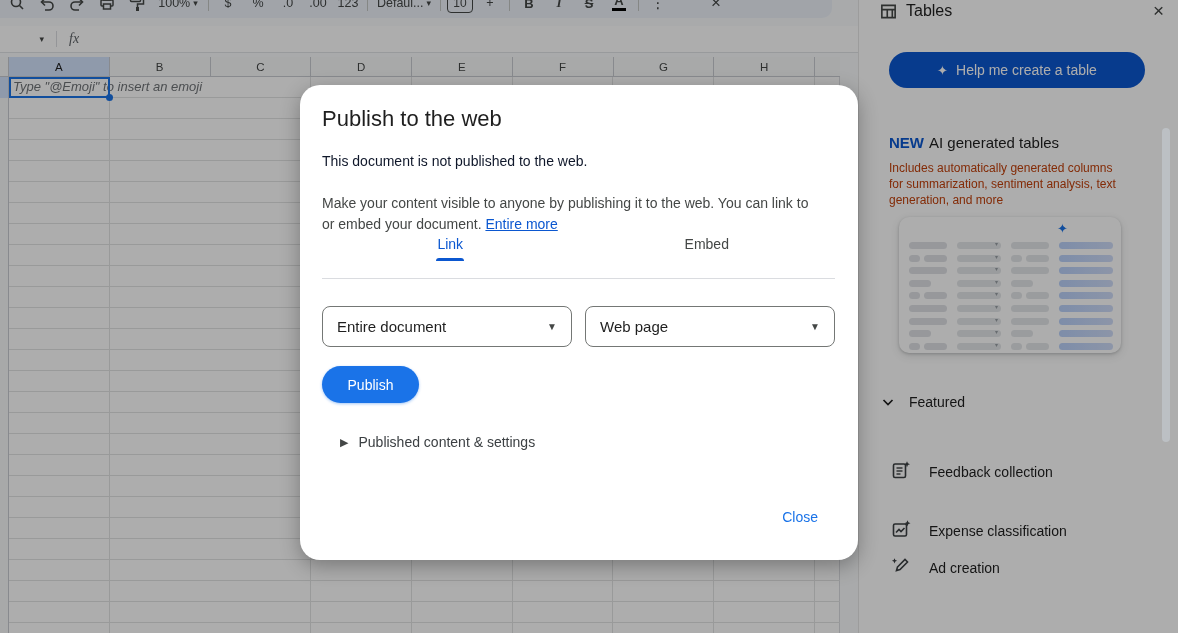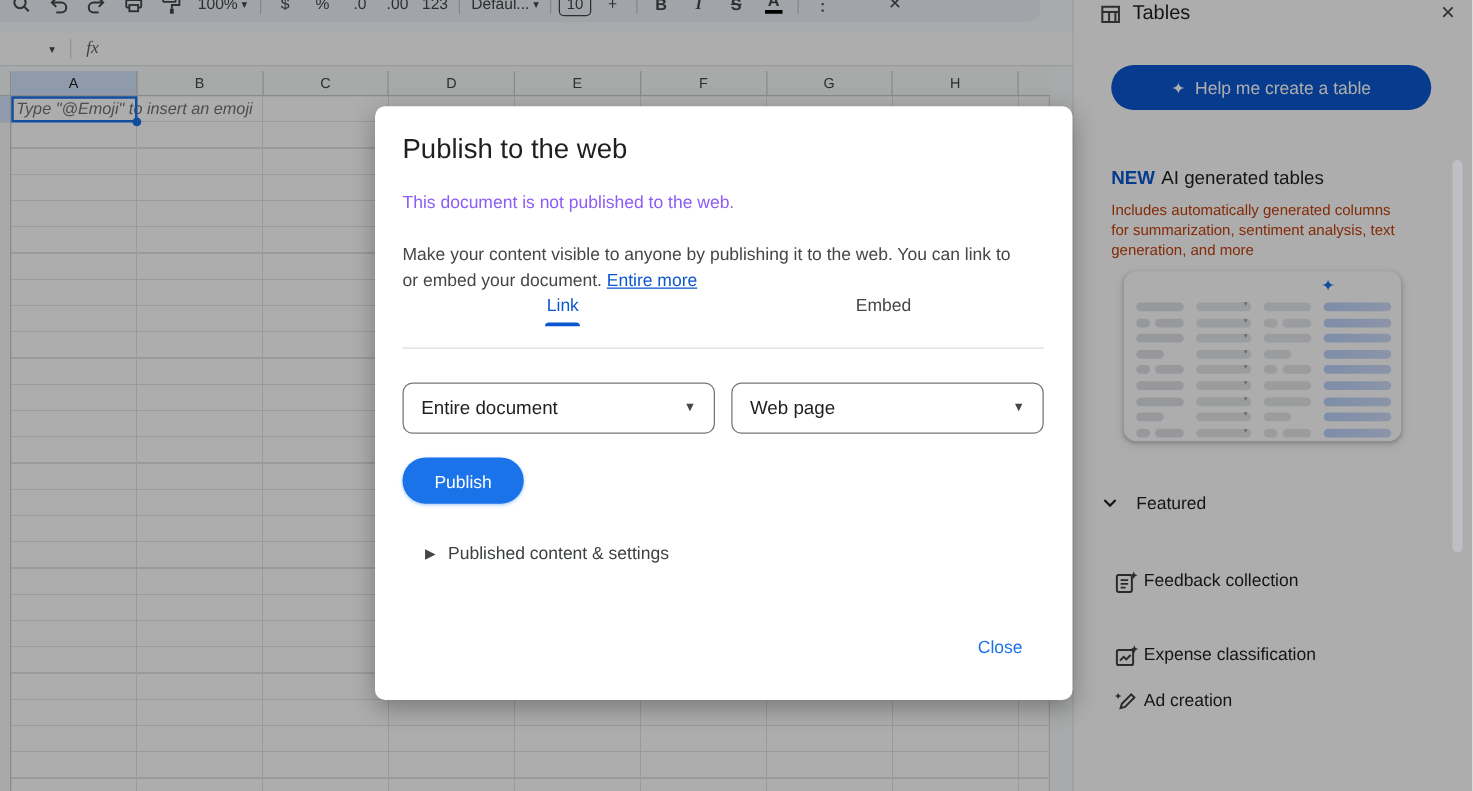--- a/index.html
+++ b/index.html
@@ -73,31 +73,31 @@
   .pc-spark { position:absolute; left:158px; top:4px; color:#1a73e8; font-size:13px; }
   .skel-rows { position:absolute; left:0; top:22px; width:100%; }
   .skel-row { position:relative; height:12.6px; }
   .sk { position:absolute; top:3px; height:7px; border-radius:3.5px; background:#dfe1e5; }
   .sk.c2 { left:58px; width:44px; background:#e4e6e9; }
   .sk.c2::after { content:"▾"; position:absolute; right:3px; top:-2px; font-size:6px; color:#9aa0a6; }
   .sk.c4 { left:160px; width:54px; background:linear-gradient(90deg,#b9d0f9,#cfdcf8); }
   .feat-header { position:absolute; left:22px; top:394px; display:flex; align-items:center; gap:14px; }
   .feat-chev { width:14px; height:14px; }
   .feat-label { font-size:14px; font-weight:500; color:#1f1f1f; }
-  .feat-item { position:absolute; left:32px; display:flex; align-items:flex-start; gap:4px; height:24px; }
+  .feat-item { position:absolute; left:32px; display:flex; align-items:flex-end; gap:18px; height:24px; }
   .feat-item .lbl { font-size:14px; color:#1f1f1f; }
   .sb-scroll { position:absolute; left:1162px; top:128px; width:8px; height:314px; border-radius:4px;
     background:#bcc0c4; z-index:15; }
 
   
   .scrim { position:absolute; inset:0; background:rgba(0,0,0,0.32); z-index:10; }
   .dialog { position:absolute; left:300px; top:85px; width:558px; height:475px; background:#fff;
-    border-radius:8px; z-index:20; box-shadow:0 6px 20px rgba(0,0,0,.3); }
+    border-radius:20px; z-index:20; box-shadow:0 6px 20px rgba(0,0,0,.3); }
   .dlg-title { position:absolute; left:22px; top:21px; font-size:22px; color:#1f1f1f; }
-  .dlg-status { position:absolute; left:22px; top:68px; font-size:14px; color:#8b5cf6; }
+  .dlg-status { position:absolute; left:22px; top:68px; font-size:14px; color:#0f172a; }
   .dlg-desc { position:absolute; left:22px; top:108px; width:502px; font-size:14px; line-height:20.5px; color:#444746; }
   .learn-more { color:#0b57d0; text-decoration:underline; cursor:pointer; }
   .tabs { position:absolute; left:22px; top:141px; width:513px; height:35px; display:flex; }
   .tab { flex:1; display:flex; align-items:center; justify-content:center; font-size:14px;
     font-weight:500; color:#444746; cursor:pointer; position:relative; }
   .tab.active { color:#0b57d0; }
   .tab.active .ind { position:absolute; bottom:0; left:50%; transform:translateX(-50%);
     width:28px; height:3.5px; background:#0b57d0; border-radius:3px 3px 0 0; }
   .tabs-divider { position:absolute; left:22px; top:193px; width:513px; height:1px; background:#dadce0; }
   .dd { position:absolute; top:221px; height:41px; border:1px solid #747775; border-radius:8px;

